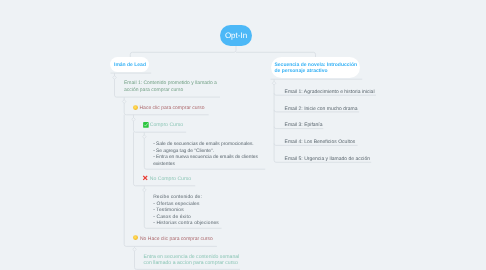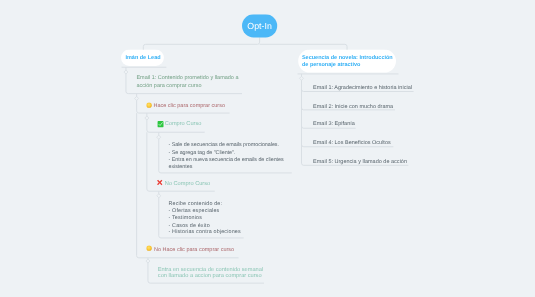--- a/index.html
+++ b/index.html
@@ -1,17 +1,17 @@
 <!DOCTYPE html>
 <html><head>
 <meta charset="utf-8">
 <style>
   html,body{margin:0;padding:0;}
   body{width:486px;height:270px;background:#eef2f5;font-family:"Liberation Sans",sans-serif;overflow:hidden;-webkit-font-smoothing:antialiased;text-rendering:geometricPrecision;}
-  #map{position:relative;width:486px;height:226px;}
+  #map{position:relative;width:486px;height:226px;margin-top:12px;}
   .txt,.pill,.root{transform:translateZ(0);}
   svg.links{position:absolute;left:0;top:0;width:486px;height:270px;pointer-events:none;}
 
   .root{position:absolute;left:220px;top:13px;width:32px;height:21px;background:#4cb8f7;color:#fff;
         border-radius:11px;font-size:8px;display:flex;align-items:center;justify-content:center;}
   .pill{position:absolute;background:#fff;color:#35b1f5;border-radius:20px;font-size:5px;font-weight:bold;
         line-height:1.22;padding:5px 3px 4px 4px;white-space:pre;}
   .txt{position:absolute;white-space:pre;}
   .green{color:#73a186;font-size:5px;line-height:1.36;}
   .rose{color:#ab666a;font-size:5px;}

